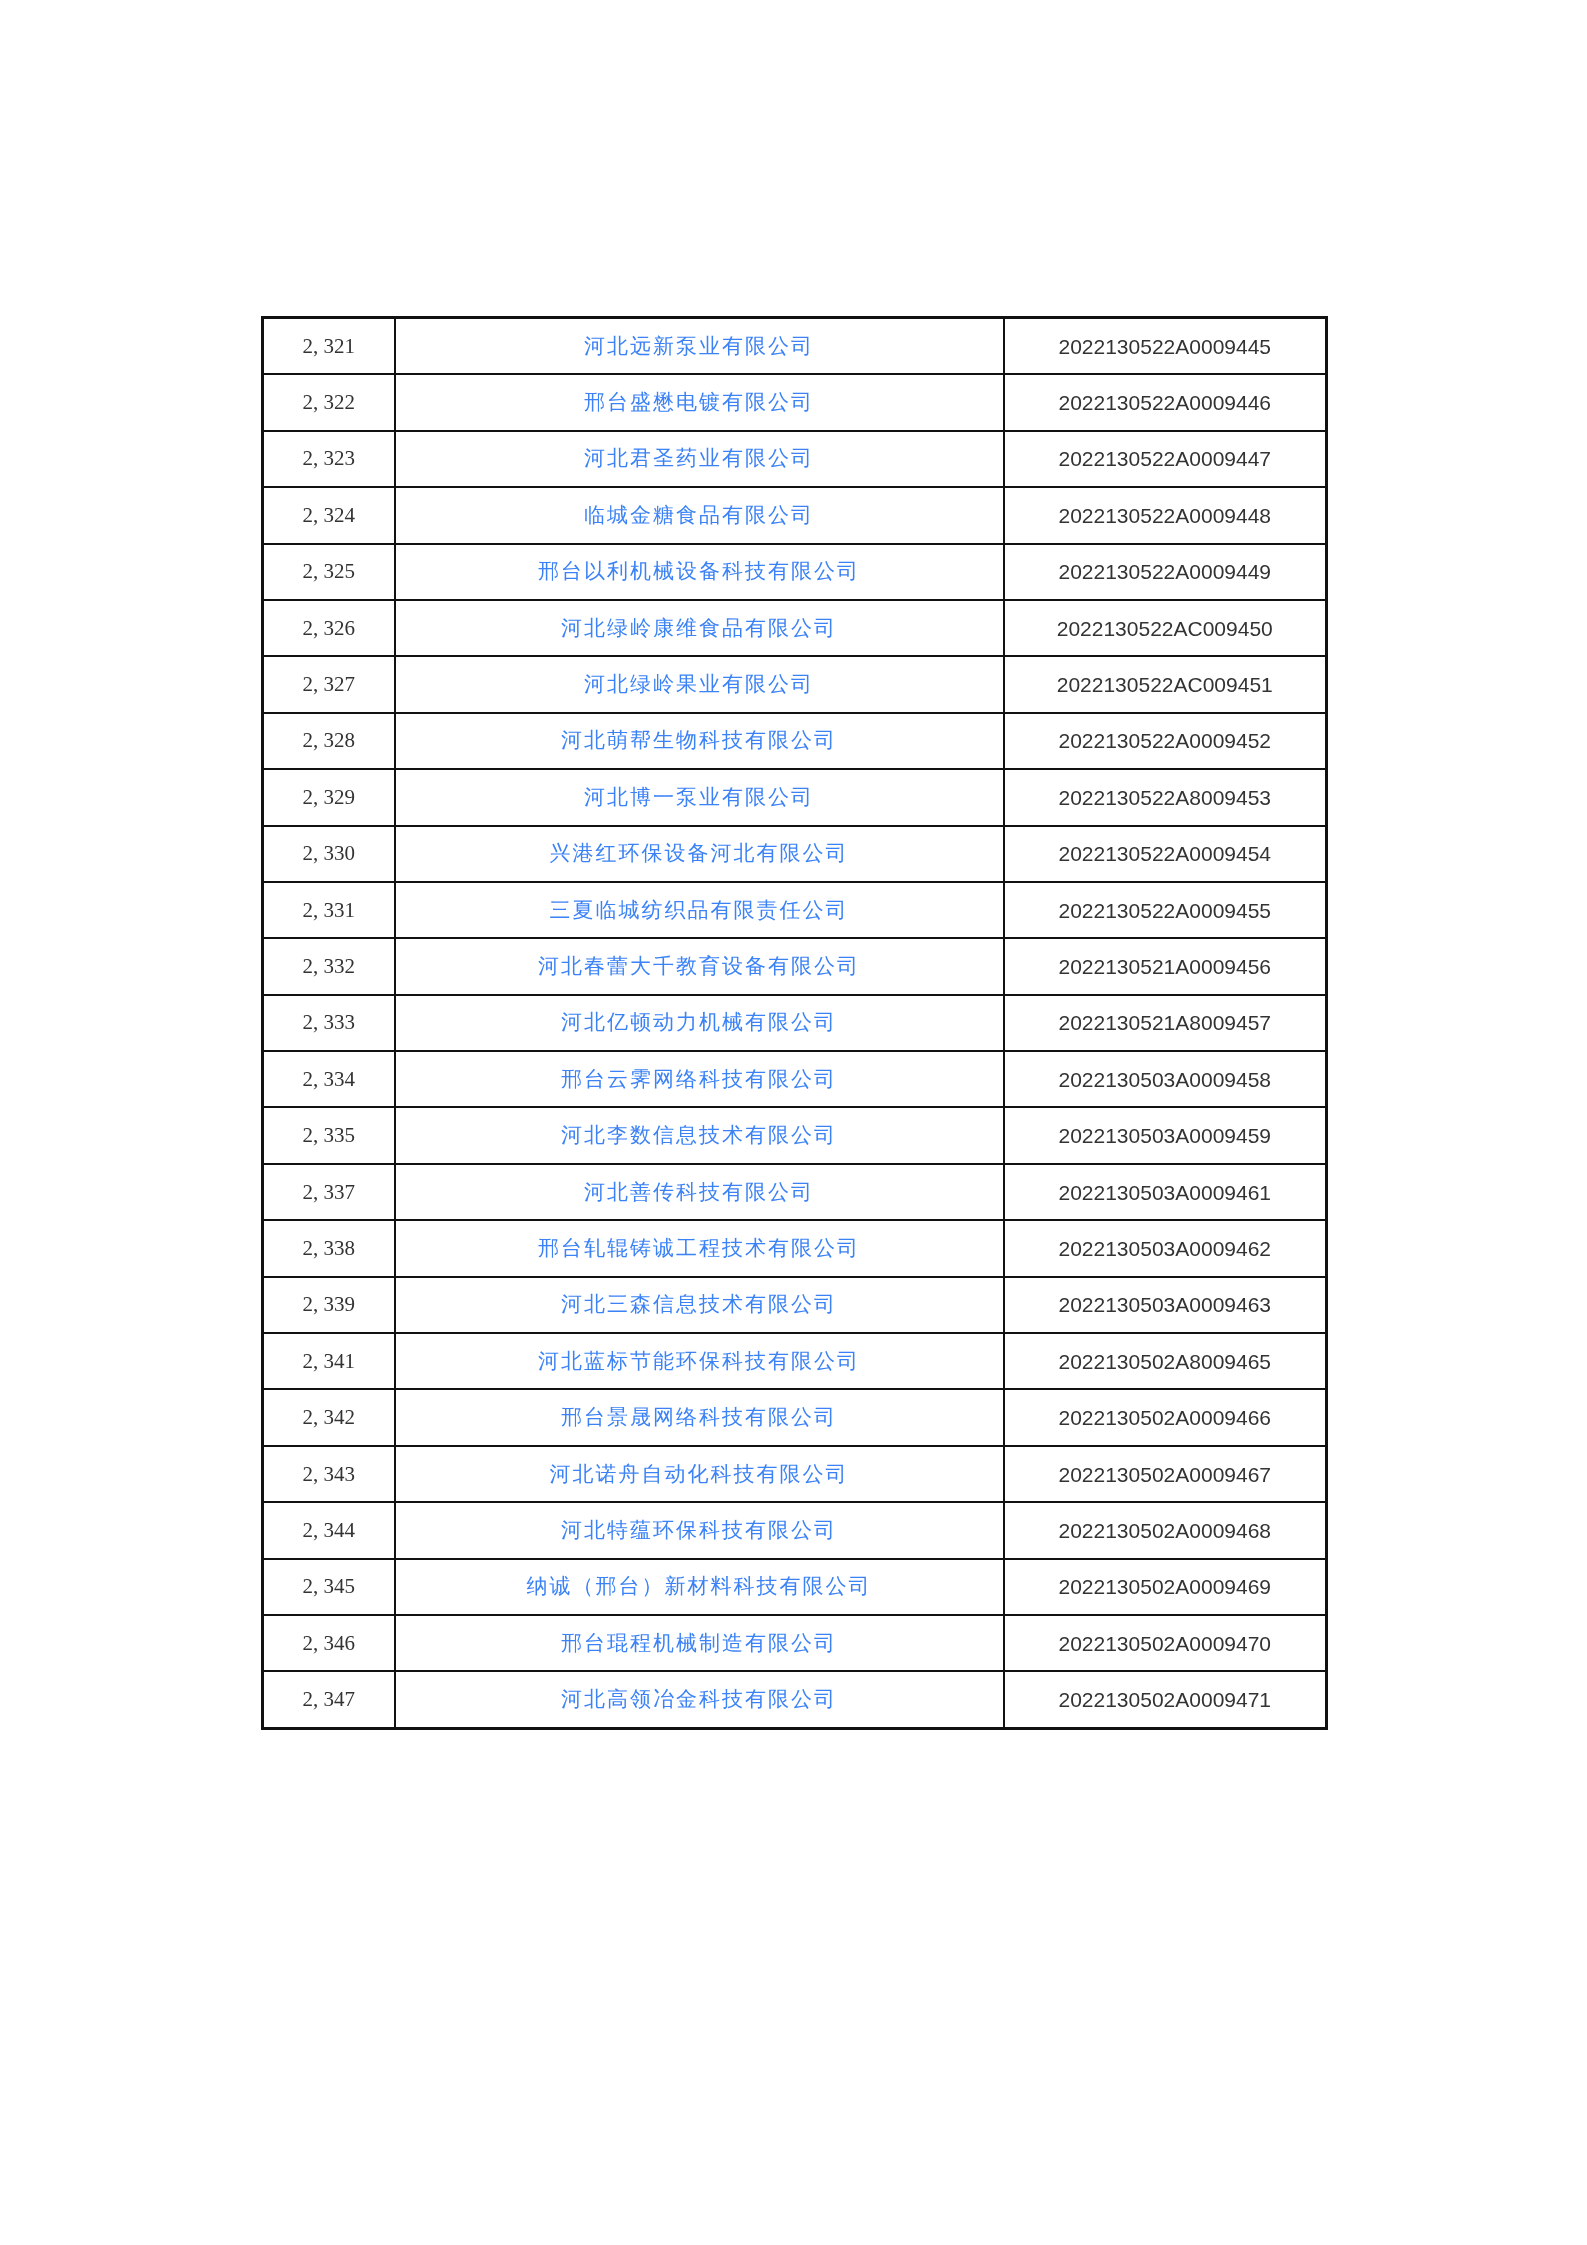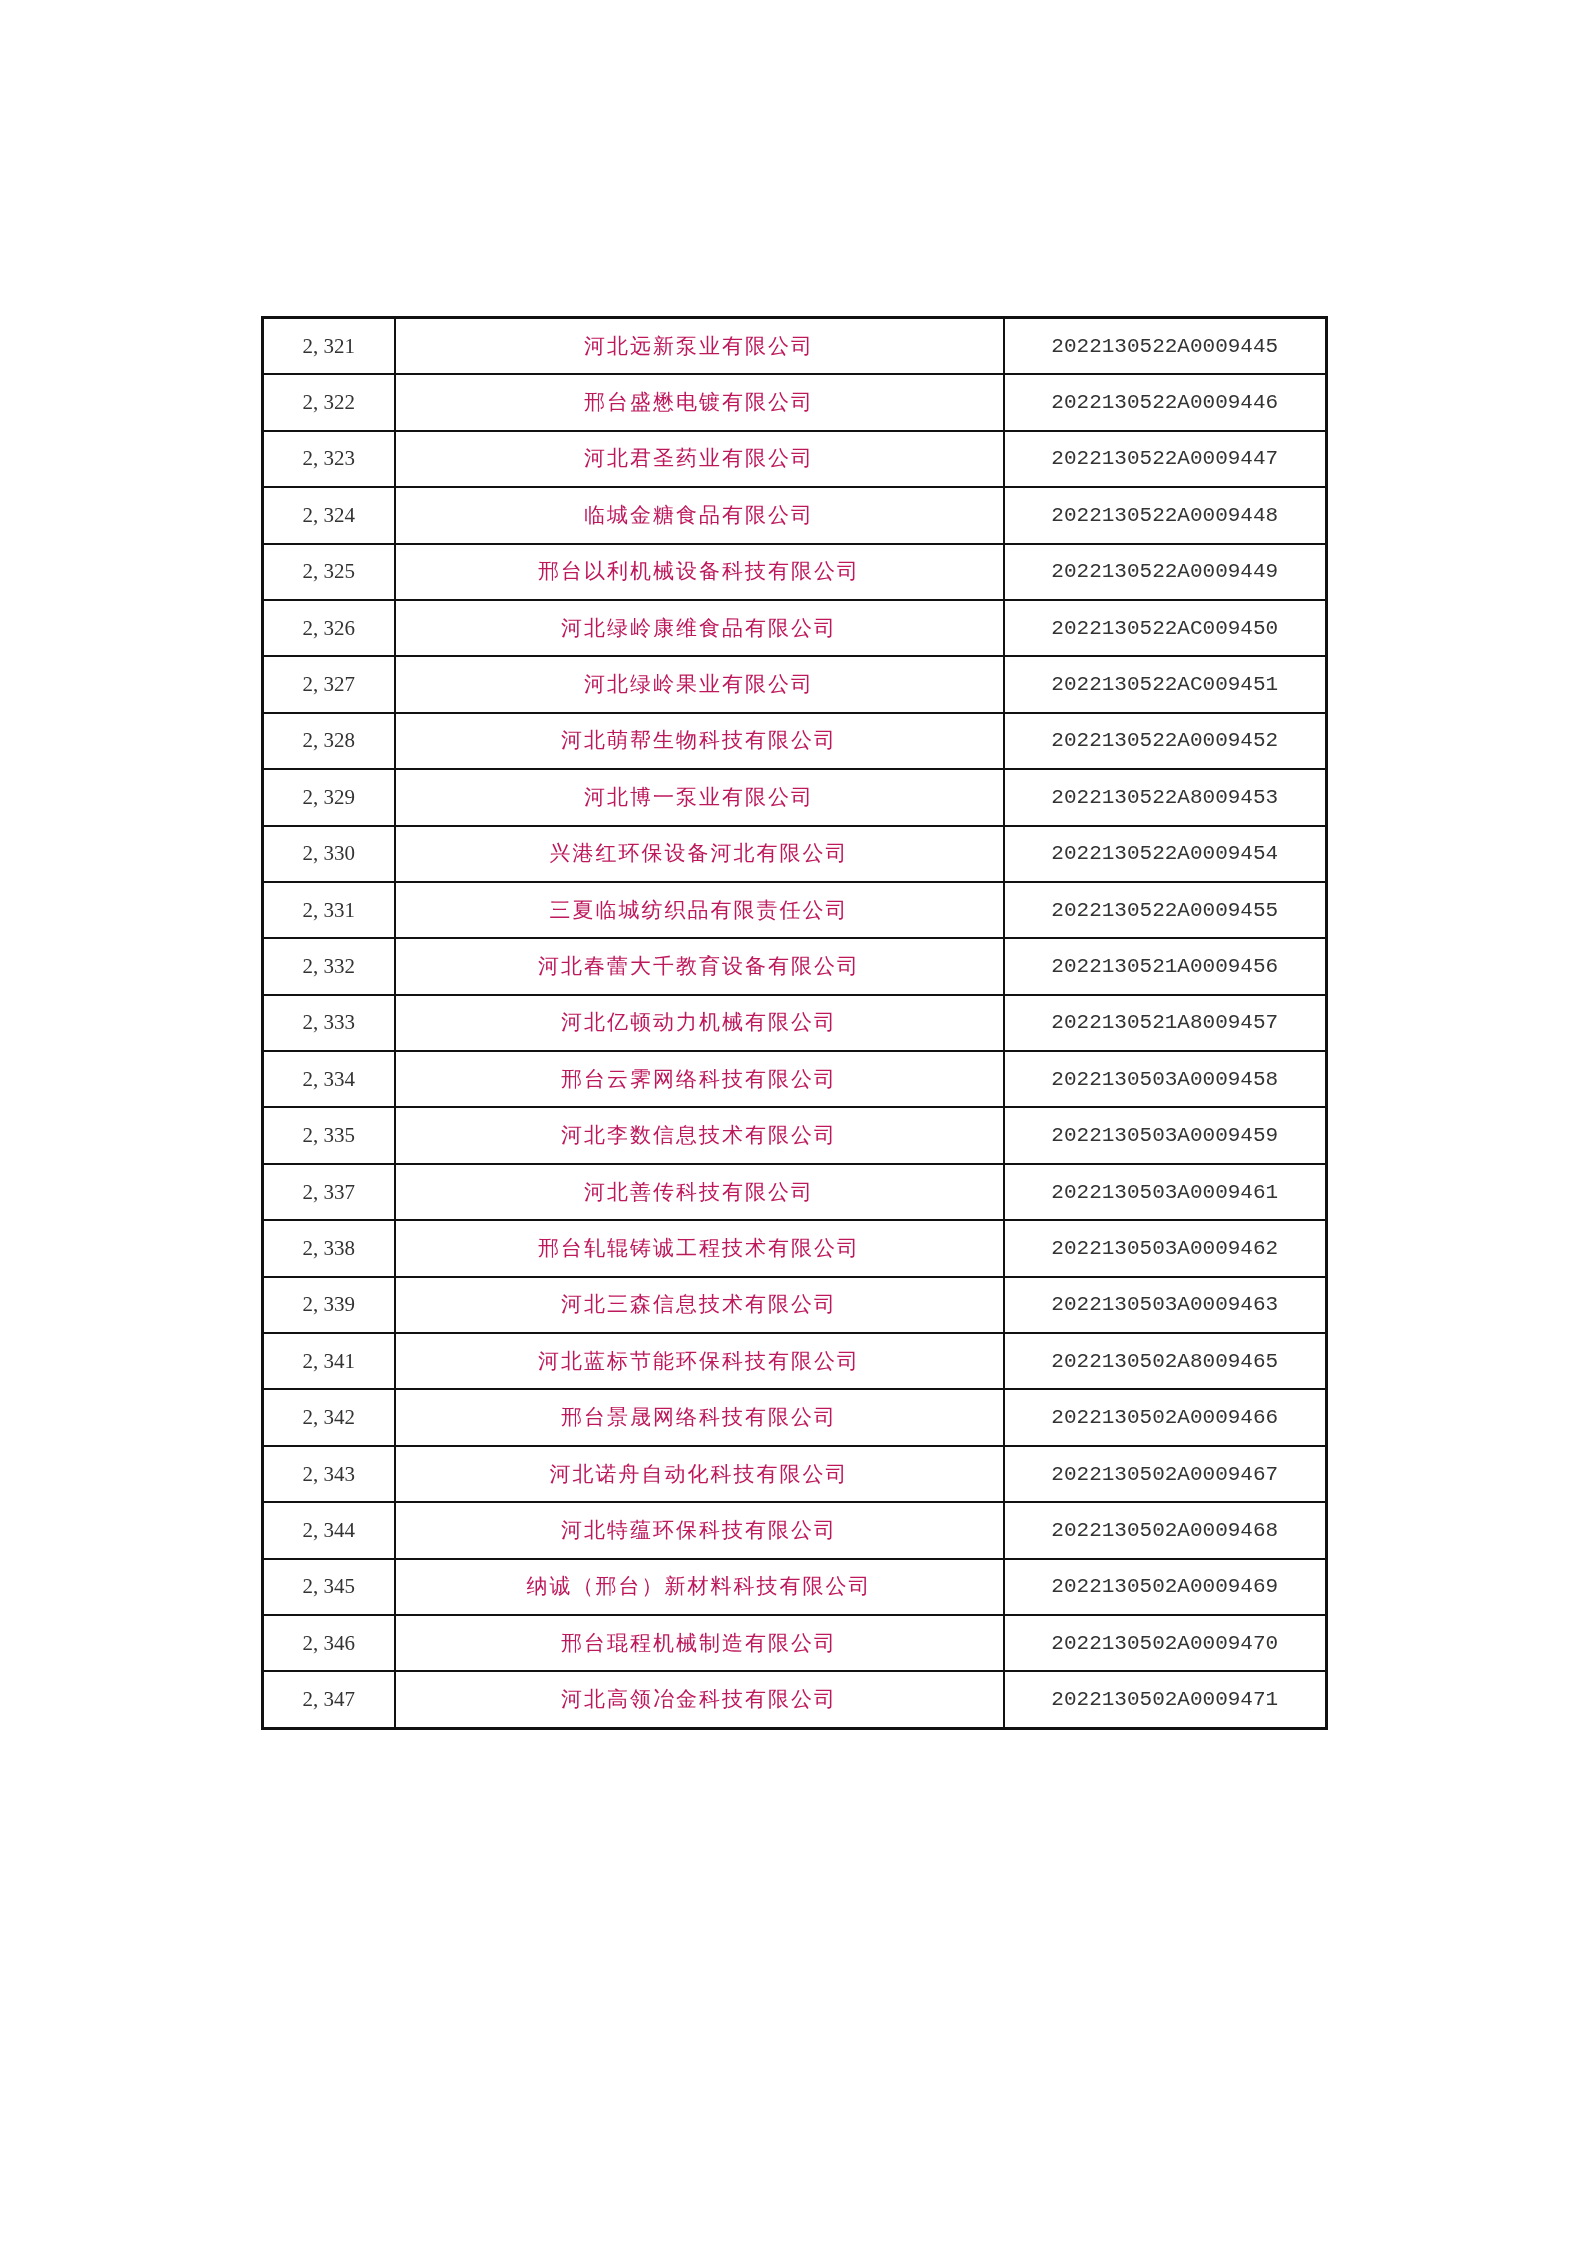--- a/index.html
+++ b/index.html
@@ -48,24 +48,24 @@
     td.idx {
       font-family: "Liberation Serif", "DejaVu Serif", serif;
       font-size: 23px;
       letter-spacing: 0px;
       color: #333333;
     }
     td.name {
       font-family: "DejaVu Sans", "Liberation Sans", sans-serif;
       font-size: 21px;
       letter-spacing: 2px;
-      color: #be185d;
+      color: #3b82f6;
     }
     td.code {
-      font-family: Liberation Mono, monospace;
+      font-family: Liberation Sans, sans-serif;
       font-size: 22px;
       color: #333333;
       margin-left: 20px;
     }
   </style>
 </head>
 <body>
 
 <div class="page">
   <table class="list">

